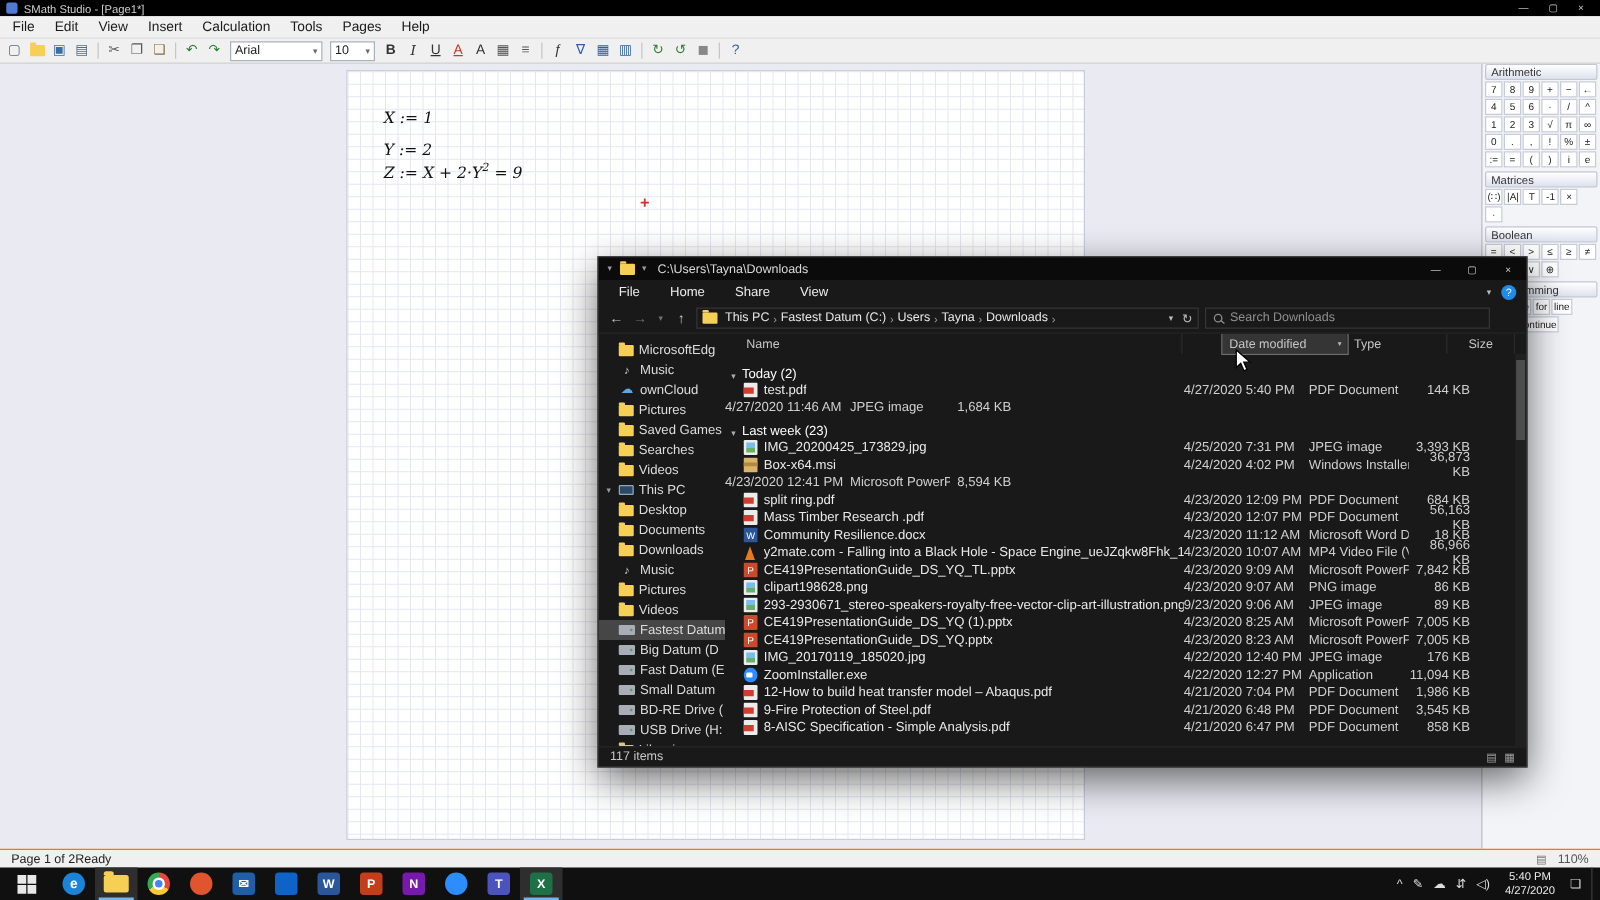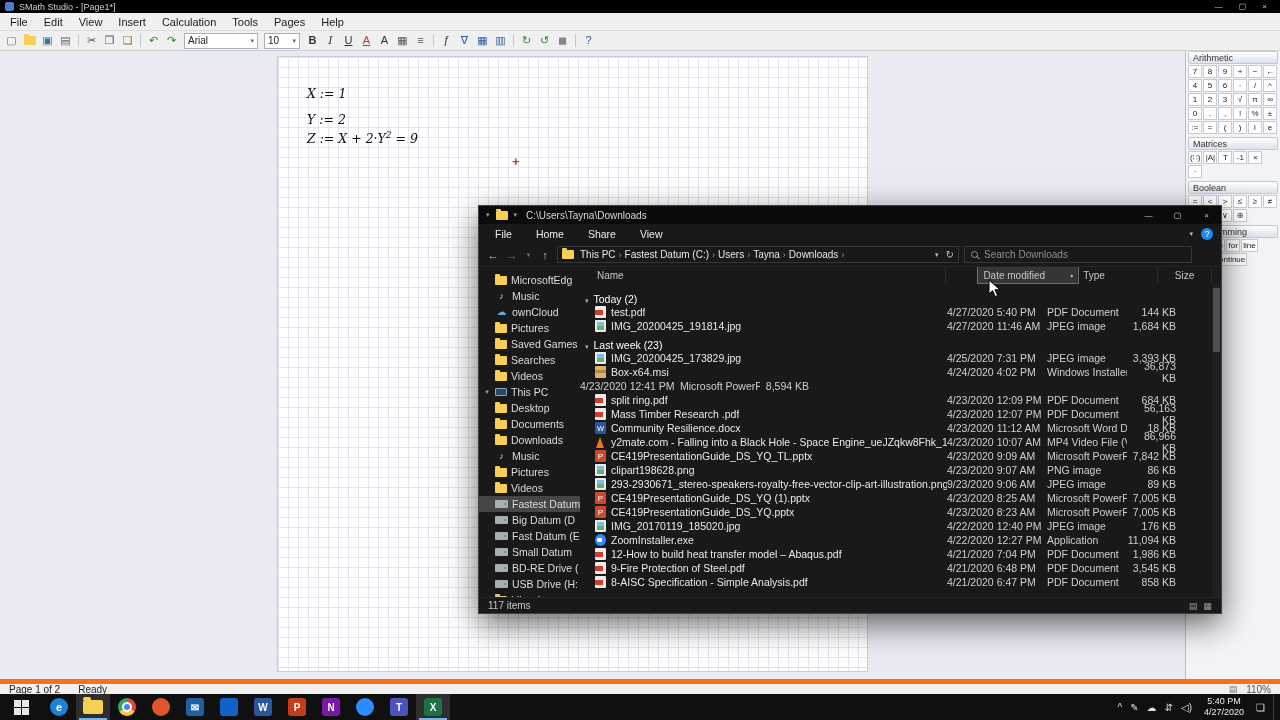--- a/index.html
+++ b/index.html
@@ -22,21 +22,21 @@
   .grid-page{position:absolute;left:277px;top:56px;width:591px;height:616px;background-color:#fff;
     background-image:linear-gradient(#e3e6f0 1px,transparent 1px),linear-gradient(90deg,#e3e6f0 1px,transparent 1px);
     background-size:10px 10px;border:1px solid #c9ccdb;z-index:1;}
   .expr{position:absolute;z-index:2;font-family:"DejaVu Serif",serif;font-style:italic;font-size:12.5px;color:#101010;}
   .expr sup{font-size:9px;}
   .cursor-cross{position:absolute;left:512px;top:154px;z-index:2;color:#d03030;font-size:13px;font-weight:bold;}
   .sm-pal{position:absolute;top:48px;right:0;bottom:41px;width:95px;background:#f3f4f8;border-left:1px solid #b9bdc9;z-index:4;overflow:hidden;padding:1px 2px;}
   .pal-h{height:13px;background:linear-gradient(#ffffff,#dde2ee);border:1px solid #c2c7d4;border-radius:2px;display:flex;align-items:center;padding:0 4px;font-size:9px;color:#333;margin:2px 0 1px;}
   .pal-grid{display:flex;flex-wrap:wrap;}
   .pal-btn{min-width:14px;height:13px;border:1px solid #c6cbd8;background:#fff;display:inline-flex;align-items:center;justify-content:center;font-size:8px;color:#222;margin:0 1px 1px 0;padding:0 1px;}
-  .sm-status{position:absolute;left:0;right:0;bottom:26px;height:15px;background:#f0f0f0;border-top:5px solid #f97316;display:flex;align-items:center;font-size:10px;color:#222;padding:0 9px;gap:18px;z-index:5;margin-top:12px;}
+  .sm-status{position:absolute;left:0;right:0;bottom:26px;height:15px;background:#f0f0f0;border-top:1px solid #f97316;display:flex;align-items:center;font-size:10px;color:#222;padding:0 9px;z-index:5;margin-top:12px;}
   .status-right{margin-left:auto;display:flex;align-items:center;gap:6px;color:#555;}
   .status-right .tbi{width:14px;height:12px;font-size:9px;color:#777;}
 
   
   .ex{position:absolute;left:478px;top:205px;width:744px;height:409px;background:#191919;border:1px solid #3f3f3f;box-shadow:0 10px 30px rgba(0,0,0,.6);z-index:20;color:#e4e4e4;}
   .ex-title{height:18px;background:#0b0b0b;display:flex;align-items:center;gap:6px;padding-left:7px;font-size:10px;color:#d8d8d8;}
   .t-chev{font-size:7px;color:#9a9a9a;}
   .t-path{margin-left:3px;white-space:nowrap;}
   .ex-winbtns{margin-left:auto;display:flex;height:100%;}
   .ex-btn{width:29px;height:100%;display:flex;align-items:center;justify-content:center;font-size:8px;color:#cfcfcf;}
@@ -458,24 +458,20 @@
             <div class="frow">
               <div class="c-name">
                 <span class="fi fi-pdf"></span>
                 <span class="fname">test.pdf</span>
               </div>
               <div class="c-date">4/27/2020 5:40 PM</div>
               <div class="c-type">PDF Document</div>
               <div class="c-size">144 KB</div>
             </div>
             <div class="frow">
-              <div class="c-name">
-                <span class="fi fi-img"></span>
-                <span class="fname">IMG_20200425_191814.jpg</span>
-              </div>
               <div class="c-date">4/27/2020 11:46 AM</div>
               <div class="c-type">JPEG image</div>
               <div class="c-size">1,684 KB</div>
             </div>
             <div class="grp grp-gap">
               <span class="grp-chev">▾</span>
               <span>Last week (23)</span>
             </div>
             <div class="frow">
               <div class="c-name">

